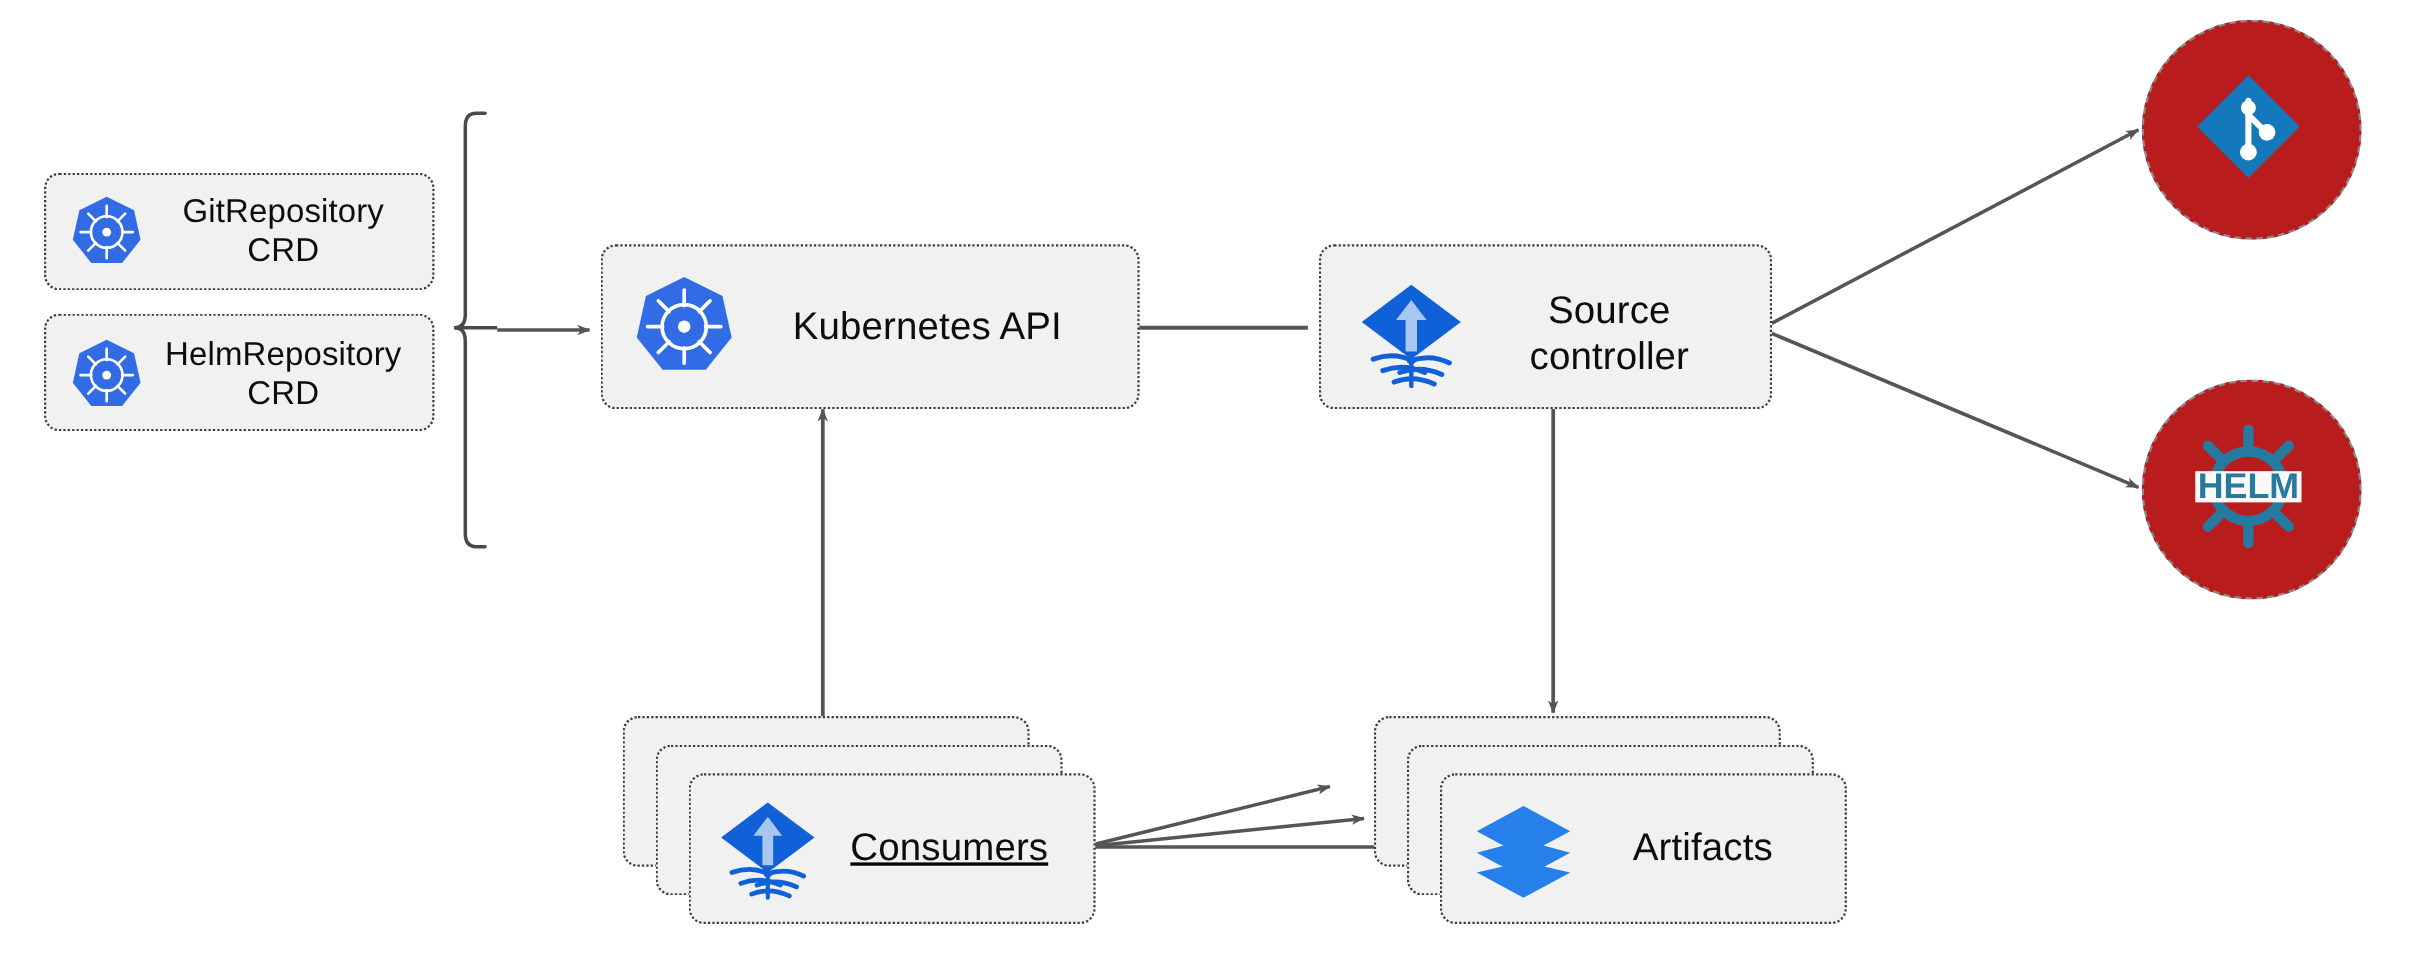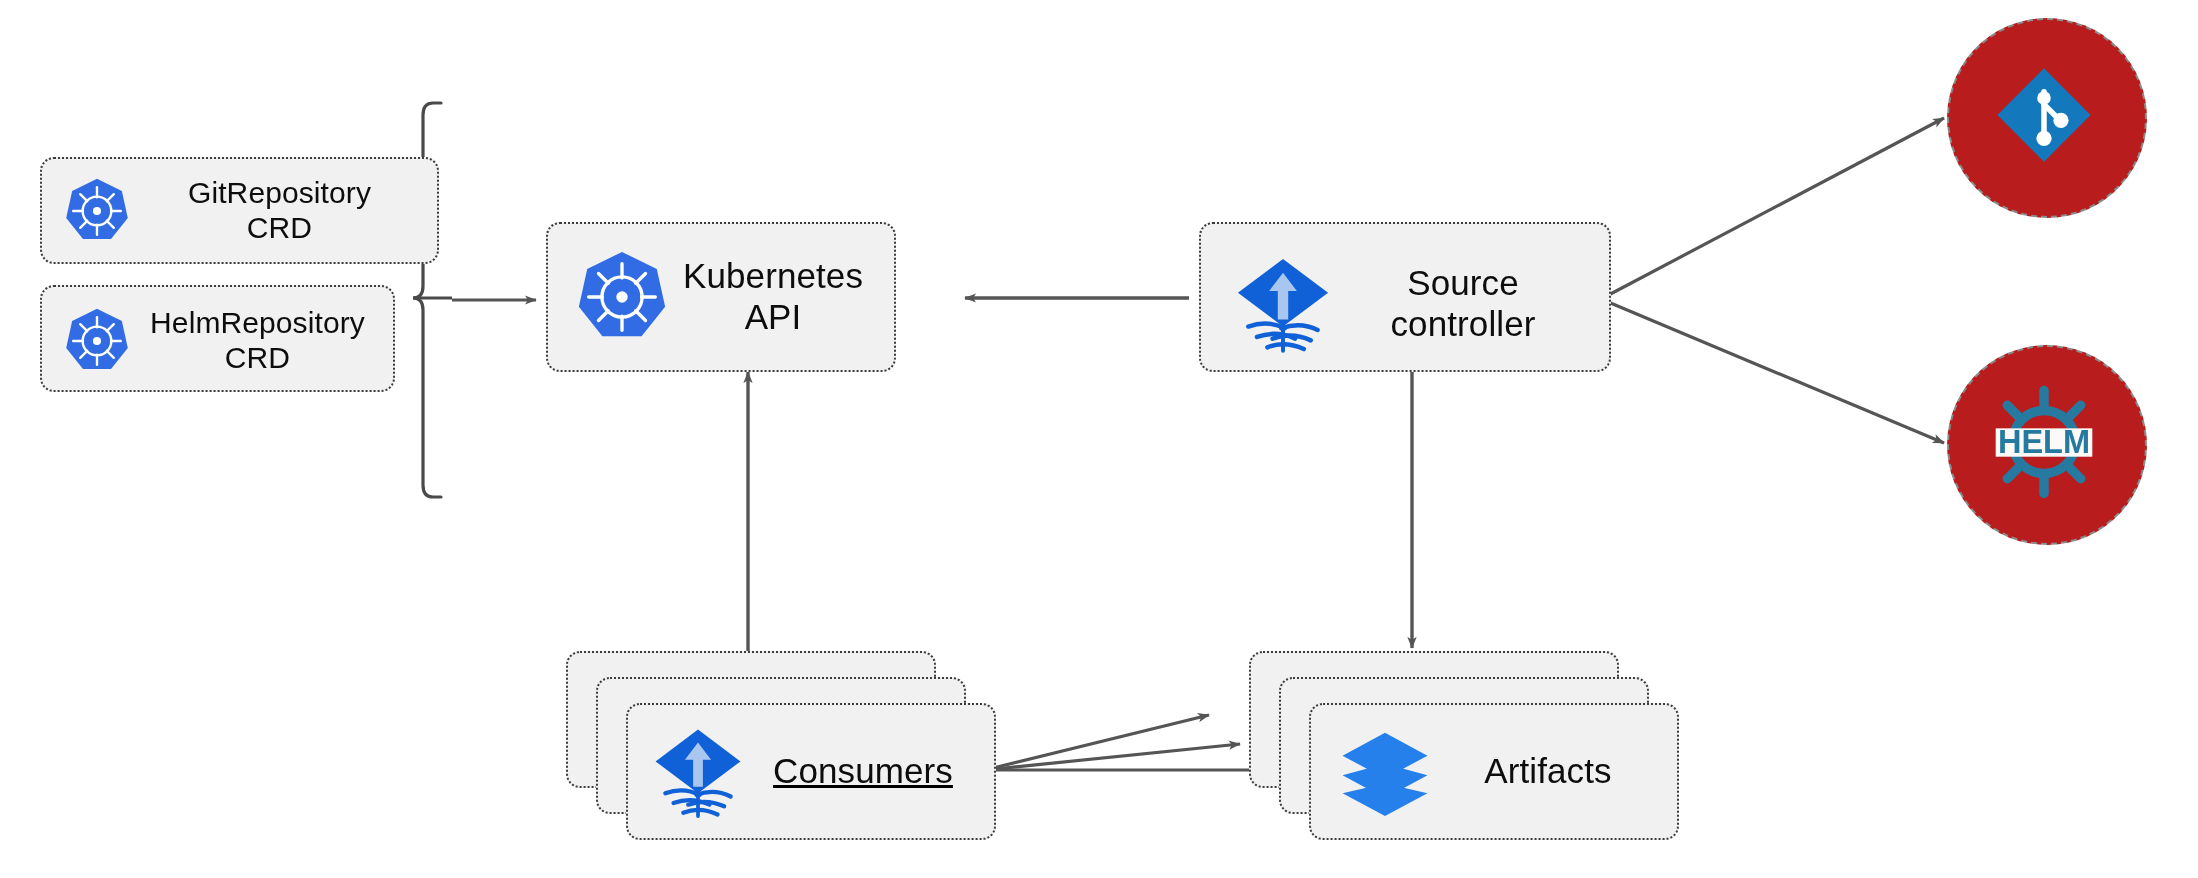--- a/index.html
+++ b/index.html
@@ -131,21 +131,21 @@
              Q 423 103 423 115
              L 423 286
              Q 423 298 413 298
              Q 423 298 423 310
              L 423 485
              Q 423 497 433 497
              L 441 497" fill="none" stroke="#4a4a4a" stroke-width="3.2" stroke-linecap="round"></path>
     <line x1="413" y1="298" x2="452" y2="298" stroke="#4a4a4a" stroke-width="3.2"></line>
   </svg>
 
-  <div class="node" style="left:40px; top:157px; width:399px; height:107px; padding:0 14px 0 16px;">
+  <div class="node" style="left:40px; top:157px; width:355px; height:107px; padding:0 14px 0 16px;">
     <span class="icon-slot" style="width:78px;height:78px;">
       <svg viewBox="0 0 100 100" width="70" height="70" xmlns="http://www.w3.org/2000/svg">
         <path d="M50 4 L85.5 21.5 L94 60 L70 90 L30 90 L6 60 L14.5 21.5 Z" fill="#326ce5"></path>
         <g stroke="#ffffff" stroke-width="3.4" fill="none" stroke-linecap="round">
           <circle cx="50" cy="50" r="20.5"></circle>
           <line x1="50" y1="16" x2="50" y2="30.5"></line>
           <line x1="50" y1="69.5" x2="50" y2="84"></line>
           <line x1="16" y1="50" x2="30" y2="50"></line>
           <line x1="70" y1="50" x2="84" y2="50"></line>
           <line x1="26" y1="26" x2="36" y2="36"></line>
@@ -175,21 +175,21 @@
           <line x1="74" y1="26" x2="64" y2="36"></line>
           <line x1="36" y1="64" x2="26" y2="74"></line>
           <circle cx="50" cy="50" r="5.8" fill="#ffffff" stroke="none"></circle>
         </g>
       </svg>
     </span>
     <span class="node-label" style="font-size:30px;">HelmRepository
 CRD</span>
   </div>
 
-  <div class="node" style="left:546px; top:222px; width:350px; height:150px; padding:0 22px 0 22px;">
+  <div class="node" style="left:546px; top:222px; width:490px; height:150px; padding:0 22px 0 22px;">
     <span class="icon-slot" style="width:104px;height:104px;">
       <svg viewBox="0 0 100 100" width="98" height="98" xmlns="http://www.w3.org/2000/svg">
         <path d="M50 4 L85.5 21.5 L94 60 L70 90 L30 90 L6 60 L14.5 21.5 Z" fill="#326ce5"></path>
         <g stroke="#ffffff" stroke-width="3.4" fill="none" stroke-linecap="round">
           <circle cx="50" cy="50" r="20.5"></circle>
           <line x1="50" y1="16" x2="50" y2="30.5"></line>
           <line x1="50" y1="69.5" x2="50" y2="84"></line>
           <line x1="16" y1="50" x2="30" y2="50"></line>
           <line x1="70" y1="50" x2="84" y2="50"></line>
           <line x1="26" y1="26" x2="36" y2="36"></line>

